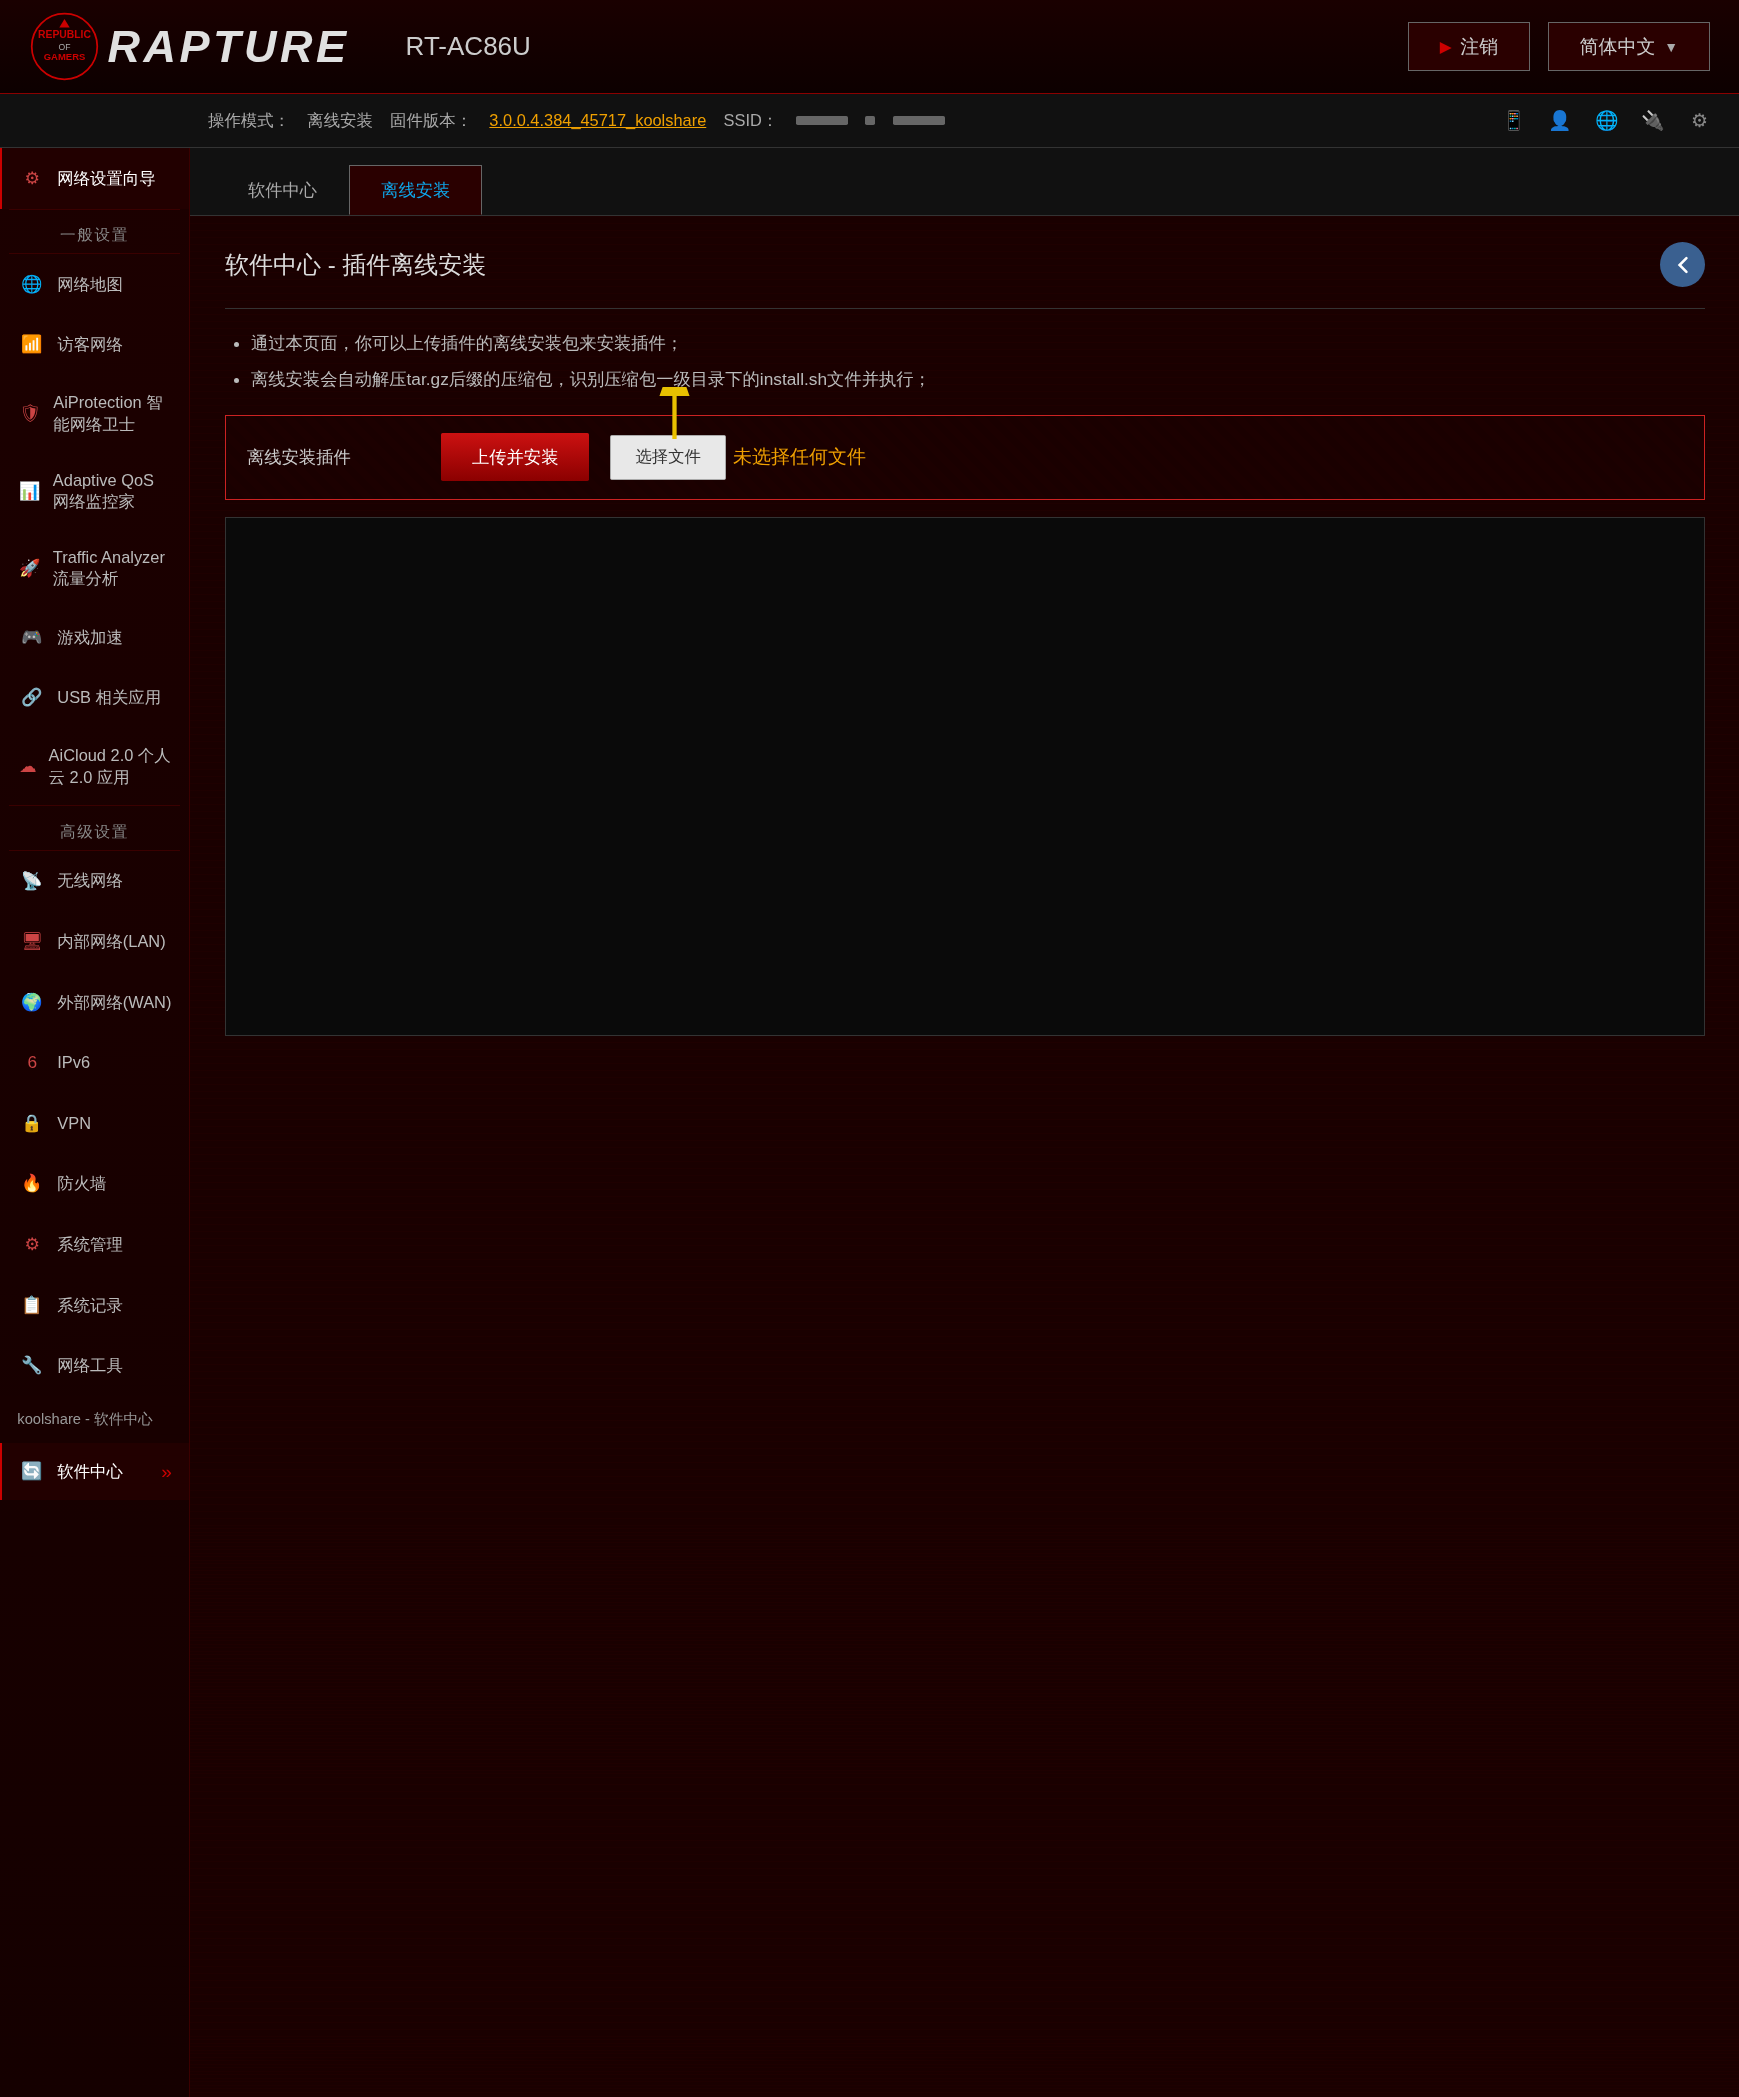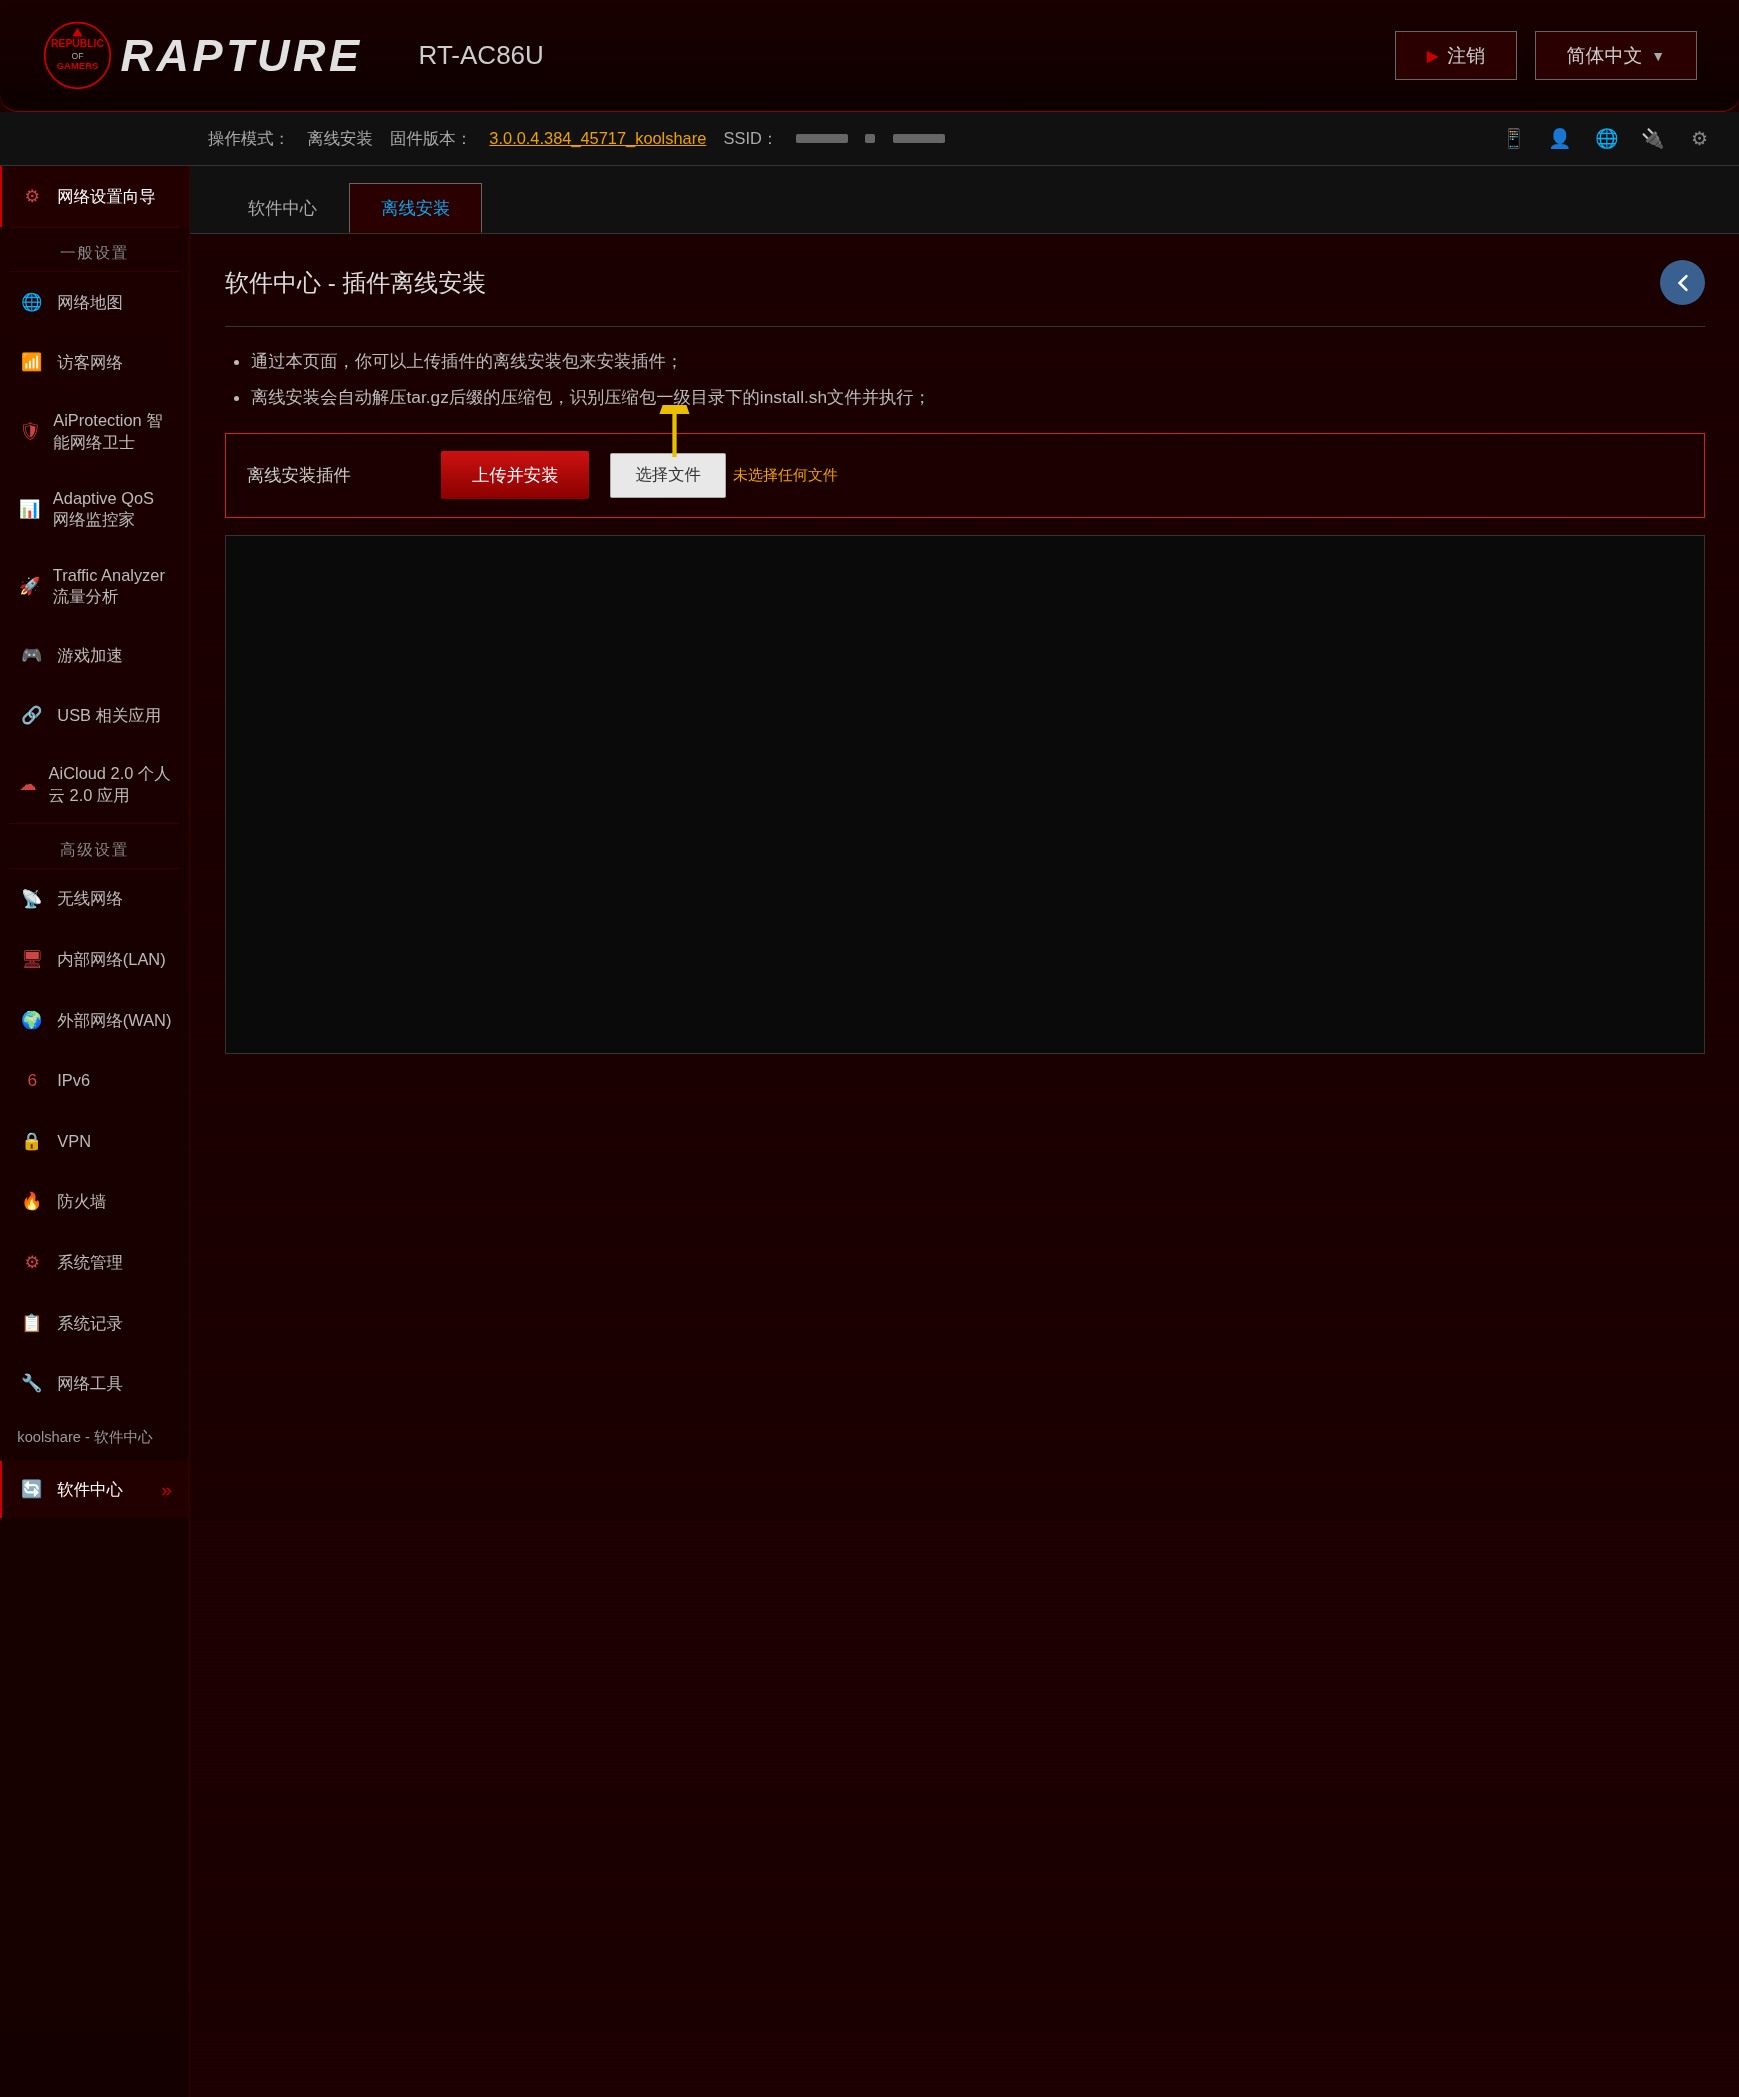--- a/index.html
+++ b/index.html
@@ -10,25 +10,24 @@
       width: 1740px;
       min-height: 2098px;
       overflow-x: hidden;
     }
 
     
     .header {
       background: linear-gradient(180deg, #1a0000 0%, #0d0000 100%);
       display: flex;
       align-items: center;
-      padding: 0 43px;
-      height: 112px;
+      padding: 0 30px;
+      height: 94px;
       border-bottom: 1.7px solid #8b0000;
       position: relative;
-      border-radius: 18px;
     }
     .logo-area {
       display: flex;
       align-items: center;
       gap: 8.6px;
     }
     .rapture-text {
       font-size: 45px;
       font-weight: 900;
       color: #e0e0e0;
@@ -330,21 +329,21 @@
       background: #e8e8e8;
       border: 0.9px solid #aaa;
       color: #333;
       padding: 10.4px 24px;
       font-size: 16.4px;
       cursor: pointer;
       border-radius: 1.7px;
     }
     .no-file-text {
       color: #f0a000;
-      font-size: 15px;
+      font-size: 19px;
     }
 
     
     .terminal-area {
       background: #0a0a0a;
       border: 0.9px solid #333;
       min-height: 519px;
       margin-top: 8.6px;
       padding: 8.6px;
       font-family: monospace;

